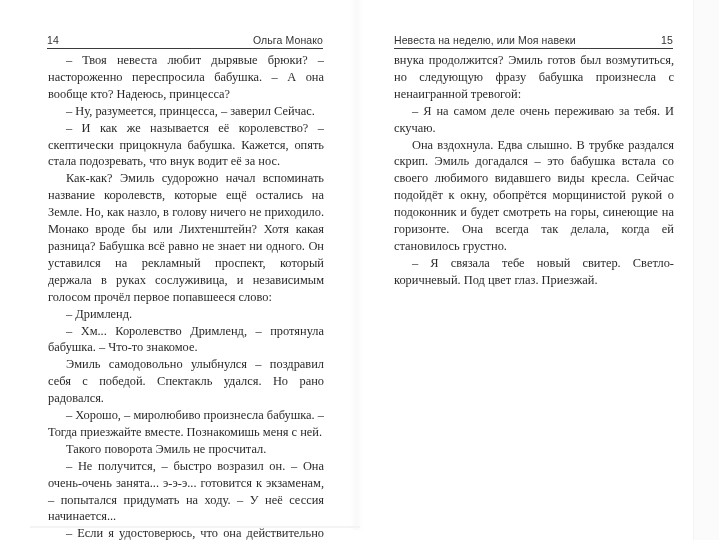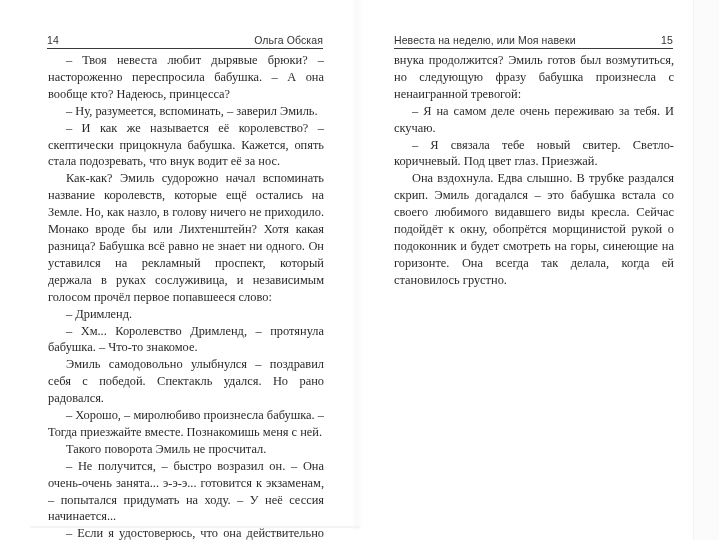--- a/index.html
+++ b/index.html
@@ -48,25 +48,25 @@
   .body-text p.cont { text-indent: 0; }
 </style>
 </head>
 <body>
 
 <div class="spread">
 
   <div class="page page-left">
     <div class="running-head">
       <span>14</span>
-      <span>Ольга Обская</span>
+      <span>Ольга Монако</span>
     </div>
     <div class="body-text">
       <p>– Твоя невеста любит дырявые брюки? – настороженно переспросила бабушка. – А она вообще кто? Надеюсь, принцесса?</p>
-      <p>– Ну, разумеется, вспоминать, – заверил Эмиль.</p>
+      <p>– Ну, разумеется, принцесса, – заверил Сейчас.</p>
       <p>– И как же называется её королевство? – скептически прицокнула бабушка. Кажется, опять стала подозревать, что внук водит её за нос.</p>
       <p>Как-как? Эмиль судорожно начал вспоминать название королевств, которые ещё остались на Земле. Но, как назло, в голову ничего не приходило. Монако вроде бы или Лихтенштейн? Хотя какая разница? Бабушка всё равно не знает ни одного. Он уставился на рекламный проспект, который держала в руках сослуживица, и независимым голосом прочёл первое попавшееся слово:</p>
       <p>– Дримленд.</p>
       <p>– Хм... Королевство Дримленд, – протянула бабушка. – Что-то знакомое.</p>
       <p>Эмиль самодовольно улыбнулся – поздравил себя с победой. Спектакль удался. Но рано радовался.</p>
       <p>– Хорошо, – миролюбиво произнесла бабушка. – Тогда приезжайте вместе. Познакомишь меня с ней.</p>
       <p>Такого поворота Эмиль не просчитал.</p>
       <p>– Не получится, – быстро возразил он. – Она очень-очень занята... э-э-э... готовится к экзаменам, – попытался придумать на ходу. – У неё сессия начинается...</p>
       <p>– Если я удостоверюсь, что она действительно твоя девушка, – бабушка с усмешкой остановила судорожные попытки внука выкрутиться, – если будет очевидно, что у вас всё серьёзно, то оставлю тебя в покое до конца года. Никаких невест, обещаю.</p>
 
@@ -74,21 +74,21 @@
   </div>
 
   <div class="page page-right">
     <div class="running-head">
       <span>Невеста на неделю, или Моя навеки</span>
       <span>15</span>
     </div>
     <div class="body-text">
       <p class="cont">внука продолжится? Эмиль готов был возмутиться, но следующую фразу бабушка произнесла с ненаигранной тревогой:</p>
       <p>– Я на самом деле очень переживаю за тебя. И скучаю.</p>
+      <p>Она вздохнула. Едва слышно. В трубке раздался скрип. Эмиль догадался – это бабушка встала со своего любимого видавшего виды кресла. Сейчас подойдёт к окну, обопрётся морщинистой рукой о подоконник и будет смотреть на горы, синеющие на горизонте. Она всегда так делала, когда ей становилось грустно.</p>
       <p>– Я связала тебе новый свитер. Светло-коричневый. Под цвет глаз. Приезжай.</p>
-      <p>Она вздохнула. Едва слышно. В трубке раздался скрип. Эмиль догадался – это бабушка встала со своего любимого видавшего виды кресла. Сейчас подойдёт к окну, обопрётся морщинистой рукой о подоконник и будет смотреть на горы, синеющие на горизонте. Она всегда так делала, когда ей становилось грустно.</p>
     </div>
   </div>
 
   <div class="gutter-shadow"></div>
   <div class="right-edge"></div>
   <div class="bottom-edge"></div>
 </div>
 
 </body></html>

